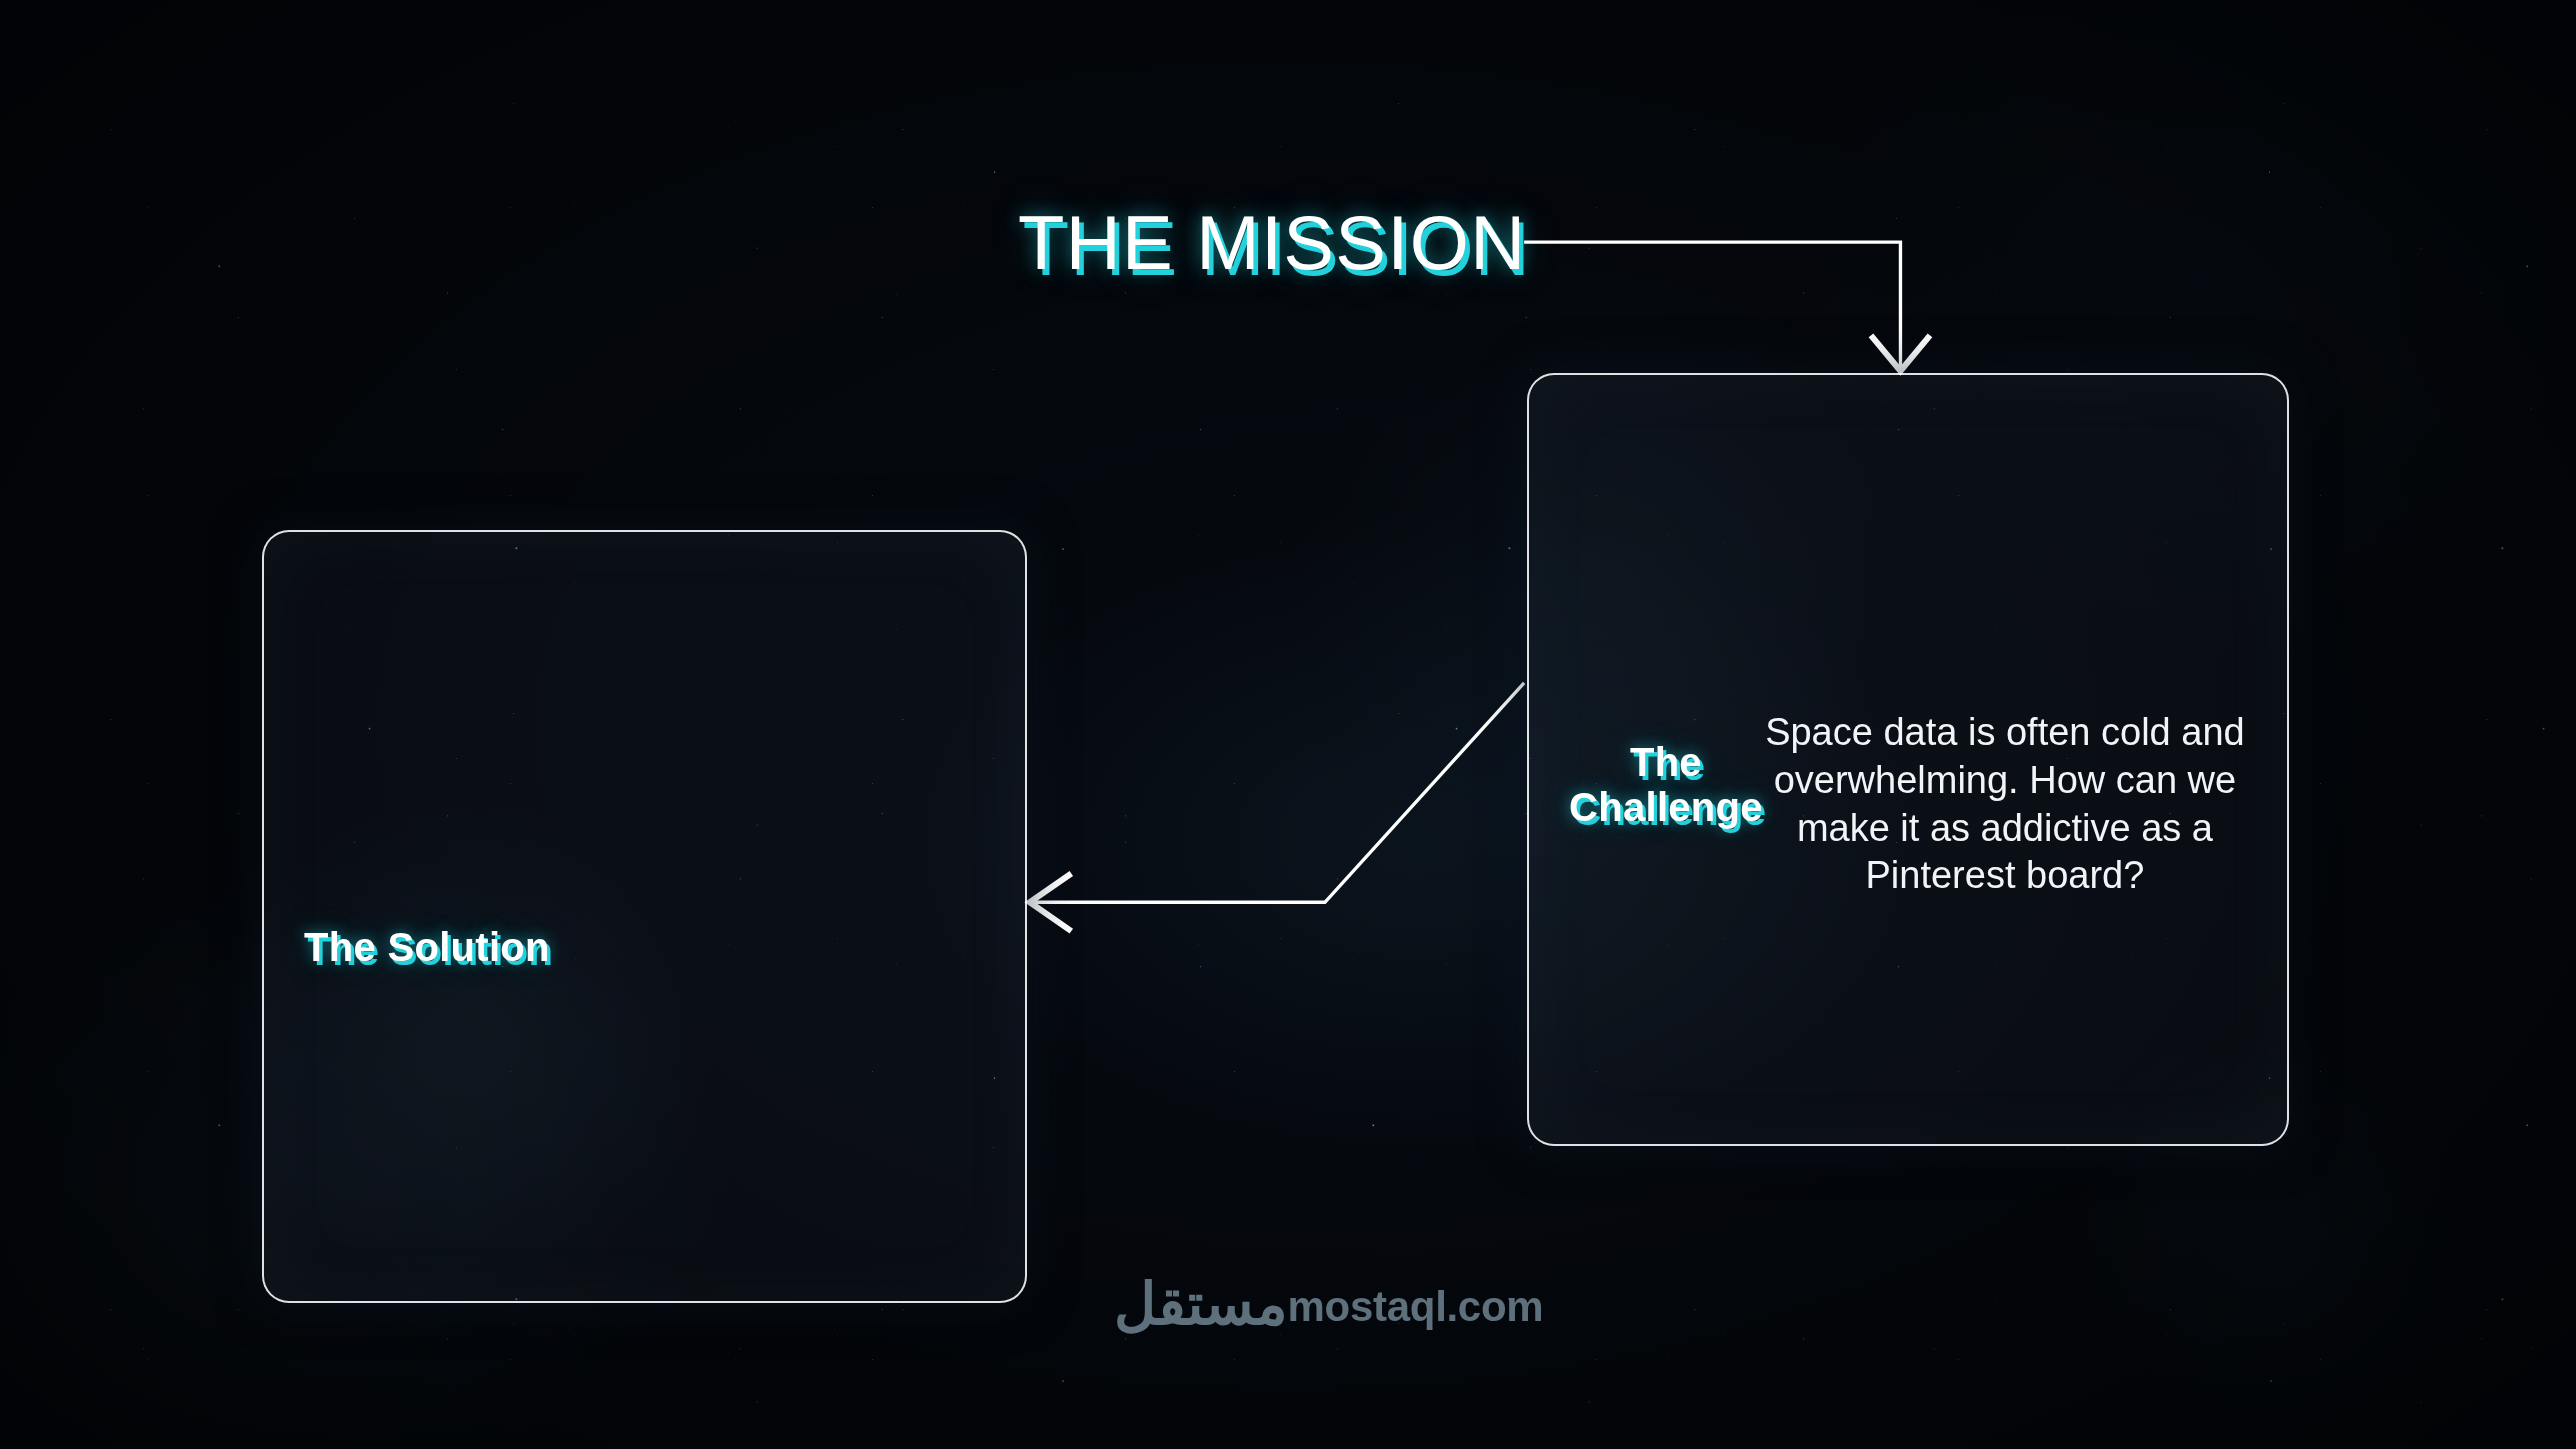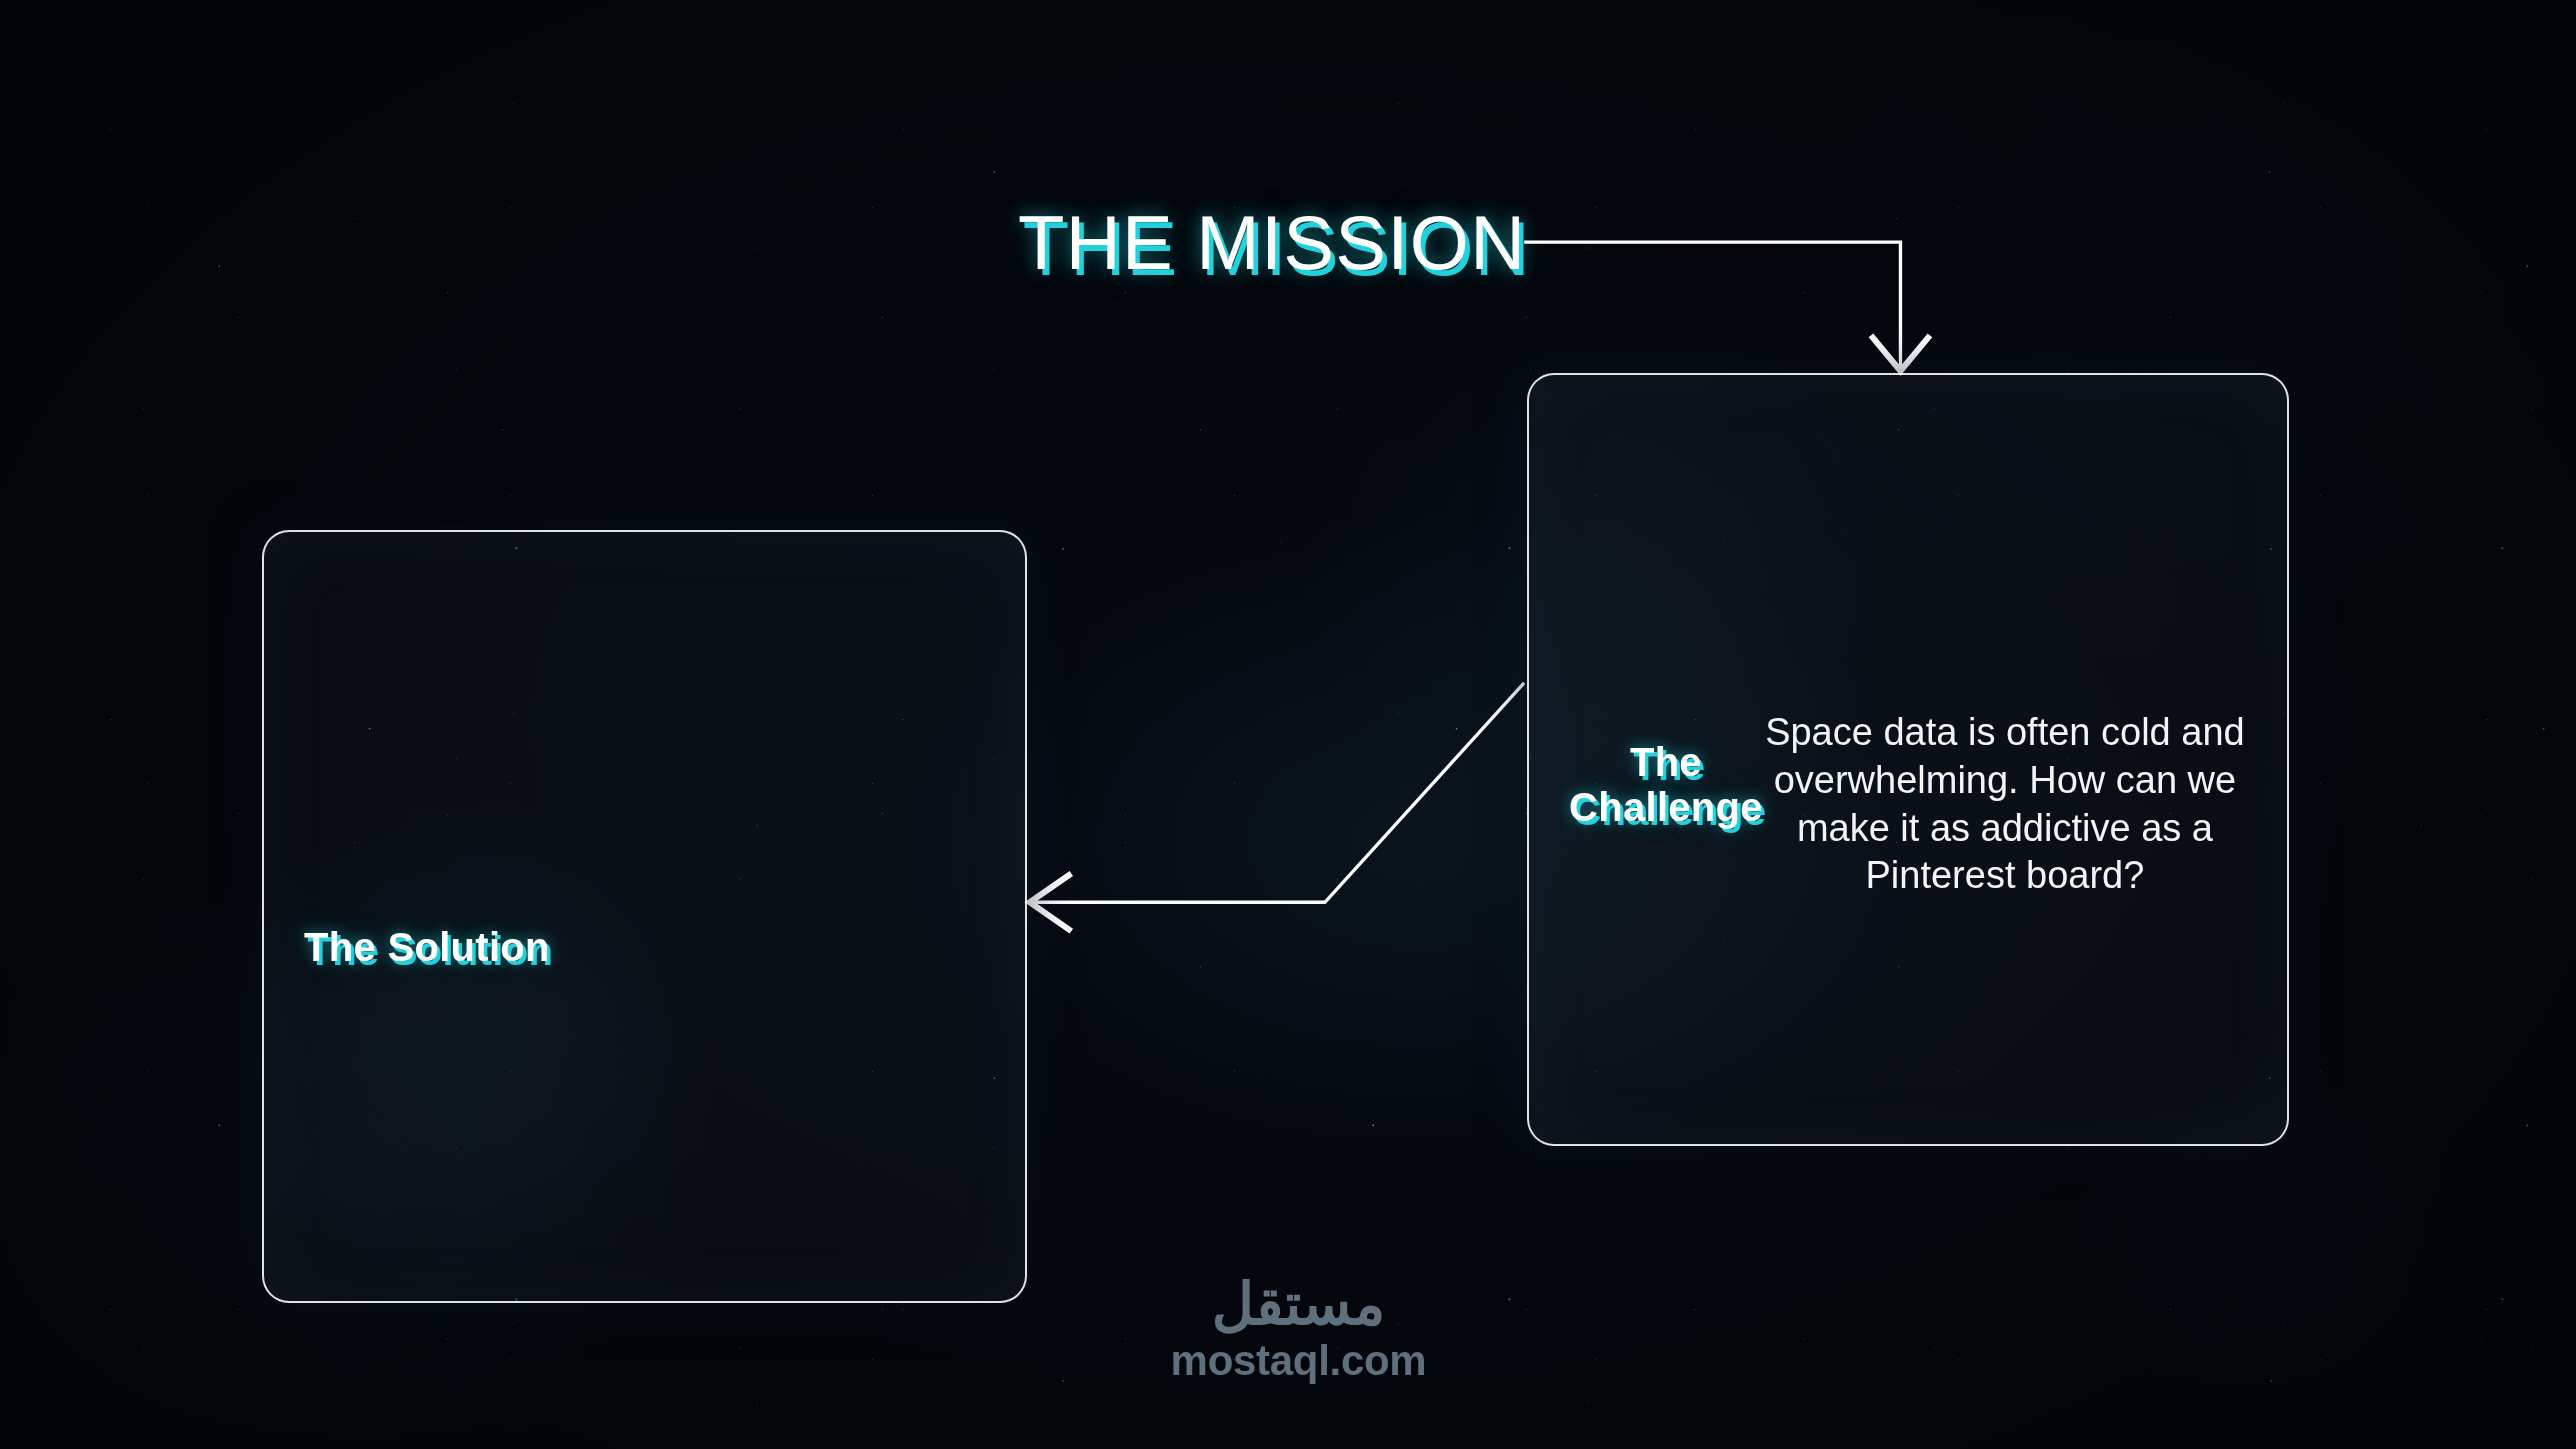--- a/index.html
+++ b/index.html
@@ -189,25 +189,25 @@
     color: #f2f5f8;
     margin: 0;
     max-width: 100%;
   }
   #card-challenge .card-body { max-width: 644px; }
   #card-solution .card-body { max-width: 604px; }
 
   
   #watermark {
     position: absolute;
-    left: 1144px;
+    left: 1114px;
     top: 1275px;
     width: 309px;
     display: flex;
-    flex-direction: column;
+    flex-direction: row;
     align-items: center;
     color: #5d707c;
     user-select: none;
   }
   #watermark-arabic {
     font-size: 58px;
     font-weight: 700;
     line-height: 1;
     direction: rtl;
     letter-spacing: -1.3px;

